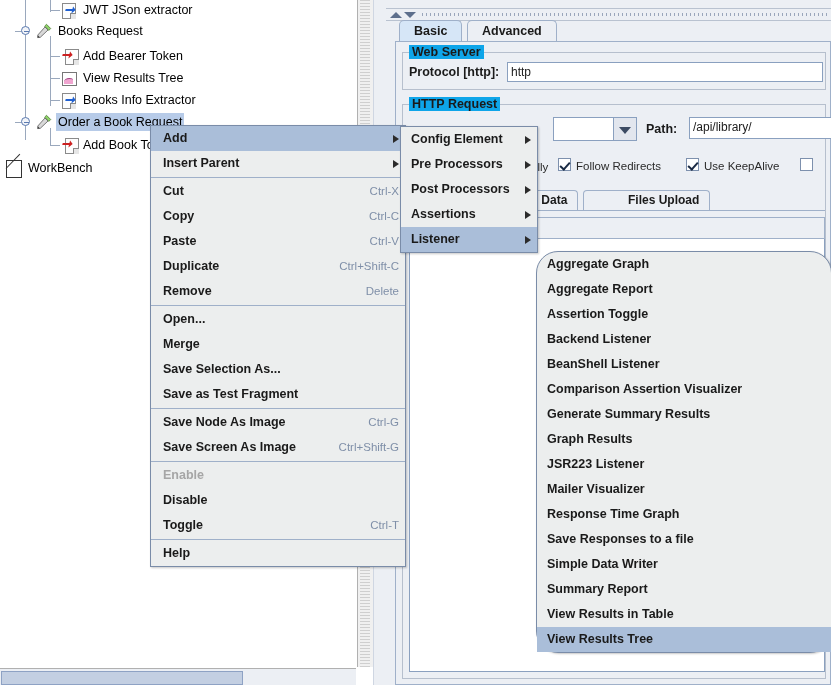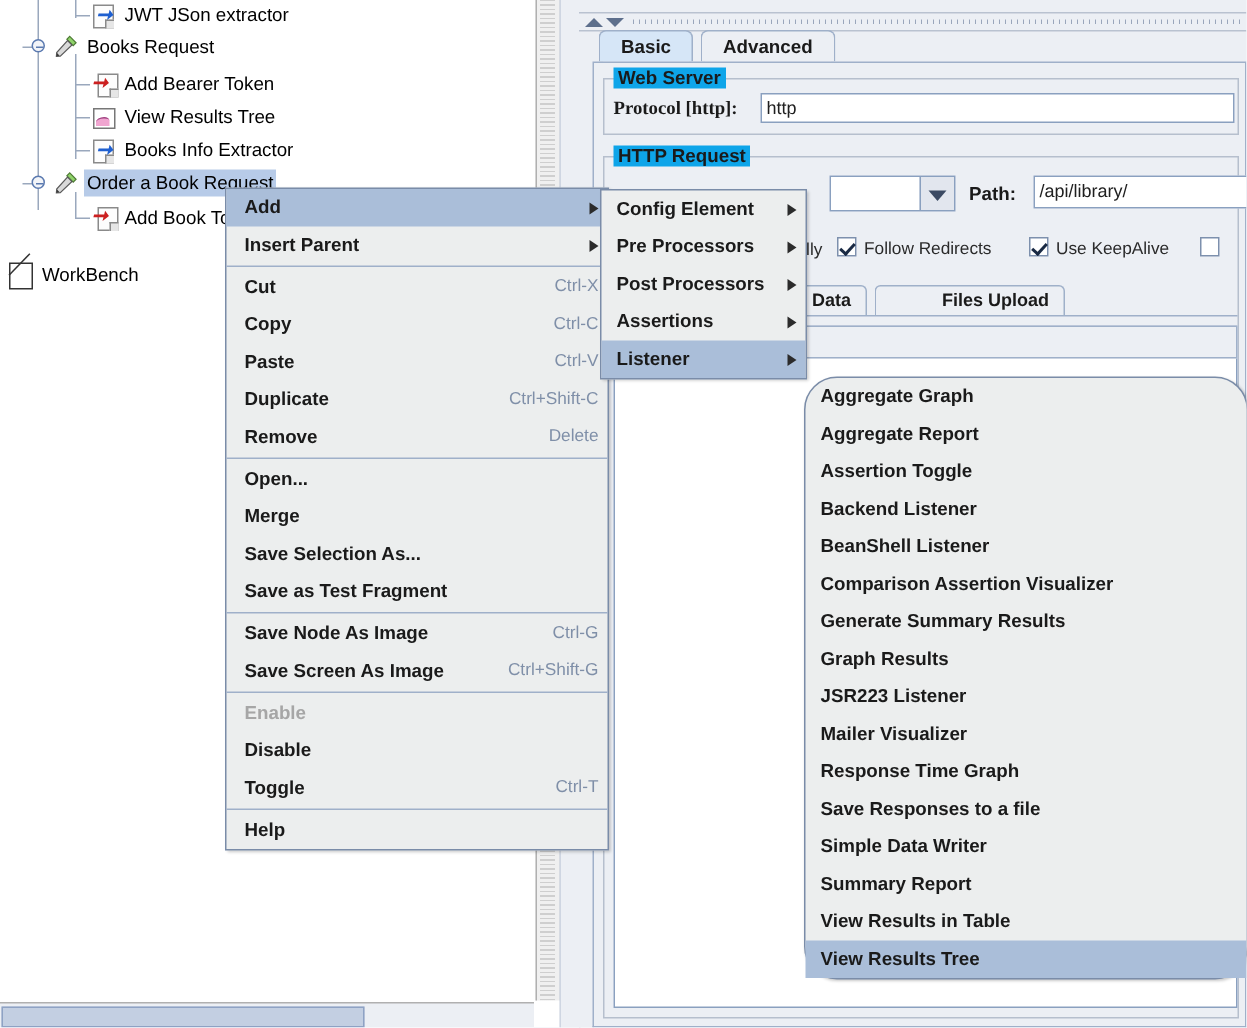--- a/index.html
+++ b/index.html
@@ -271,21 +271,21 @@
     </div>
 
     <div class="tree-row" style="left:60px;top:135px;">
       <span class="t-icon">
           <i class="ic-page" style="left:5px;"></i>
           <i class="ic-arrow-red">➞</i>
         </span>
       <span class="tree-label">Add Book Token</span>
     </div>
 
-    <div class="tree-row" style="left:5px;top:173px;">
+    <div class="tree-row" style="left:5px;top:158px;">
       <span class="t-icon">
           <i class="ic-wb"></i>
         </span>
       <span class="tree-label">WorkBench</span>
     </div>
 
     <div id="tree-hscroll">
       <div class="thumb"></div>
     </div>
   </div>
@@ -307,21 +307,21 @@
     <div id="tabstrip">
       <div class="tab active">Basic</div>
       <div class="tab inactive">Advanced</div>
     </div>
     <div id="tabline"></div>
 
     <div id="content">
 
       <div class="group" style="left:6px;top:10px;width:424px;height:38px;">
         <span class="group-title">Web Server</span>
-        <span class="flabel" style="left:6px;top:12px;font-family:Liberation Serif, serif;">Protocol [http]:</span>
+        <span class="flabel" style="left:6px;top:12px;">Protocol [http]:</span>
         <span class="ftext" style="left:104px;top:9px;width:316px;height:20px;">http</span>
       </div>
 
       <div class="group" style="left:6px;top:62px;width:424px;height:575px;">
         <span class="group-title">HTTP Request</span>
 
         <div class="combo" style="left:150px;top:12px;width:84px;height:24px;">
           <span style="position:absolute;left:4px;top:3px;font-size:12px;color:#202020;"></span>
           <span class="btn"></span>
         </div>

